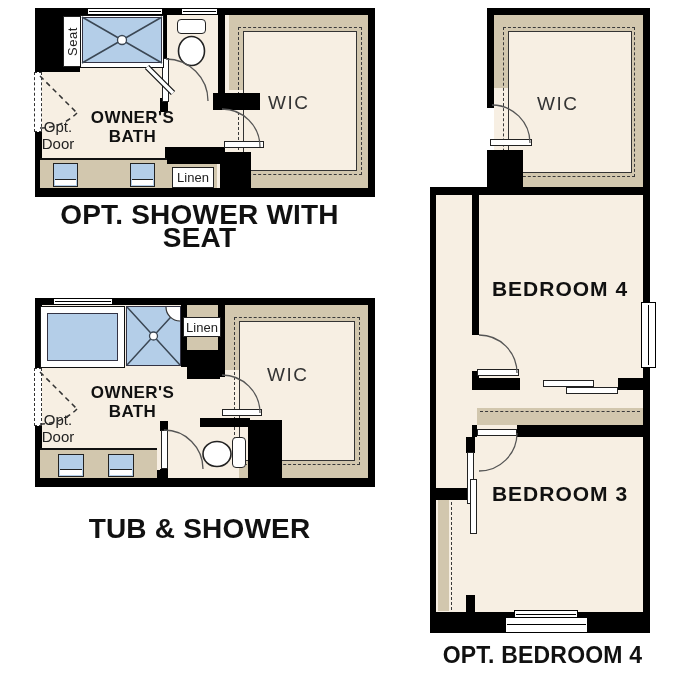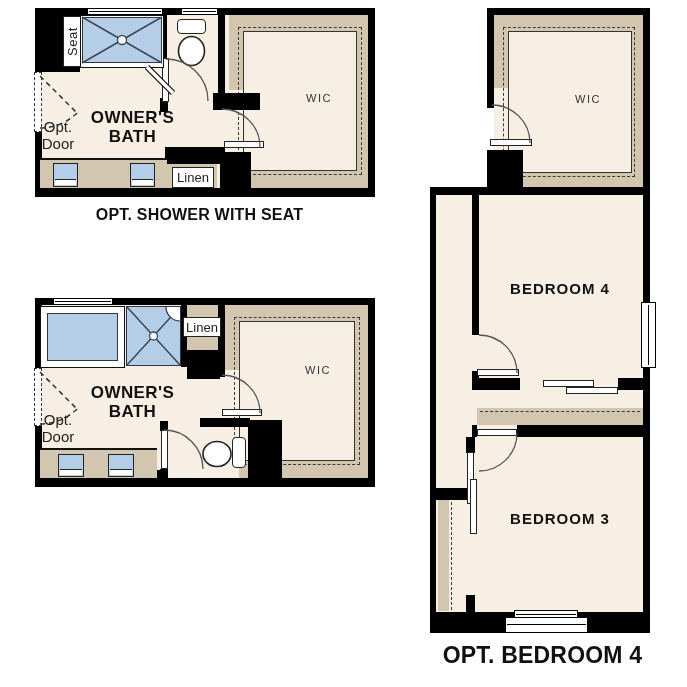--- a/index.html
+++ b/index.html
@@ -18,26 +18,26 @@
   .white-box{position:absolute;background:#fff;border:1.5px solid #111;box-sizing:border-box;}
   .tank{position:absolute;background:#fff;border:1.5px solid #222;border-radius:4px;box-sizing:border-box;}
   .sink{position:absolute;background:var(--fixture,#b4cee8);border:1px solid #222;box-sizing:border-box;}
   .sink::after{content:"";position:absolute;left:1px;right:1px;bottom:1px;height:5px;background:#fff;border-top:1px solid #222;}
   .optdoor{position:absolute;background:#fff;border:1.5px dashed #333;box-sizing:border-box;}
   .vanity{position:absolute;background:var(--shelf,#d2c7ae);border-top:2px solid #111;box-sizing:border-box;}
   .shelf-line{position:absolute;border-top:1.5px dashed #3a3a3a;}
   .dashed-v{position:absolute;width:0;border-left:1.5px dashed #3a3a3a;}
   .room-label{position:absolute;font-weight:bold;font-size:17px;line-height:19px;color:var(--text,#111);
               text-align:center;letter-spacing:.4px;}
-  .bed-label{font-size:15px;line-height:19px;letter-spacing:1px;}
-  .caption{position:absolute;font-weight:bold;font-size:16px;line-height:23px;color:var(--text,#111);
+  .bed-label{font-size:21px;line-height:19px;letter-spacing:1px;}
+  .caption{position:absolute;font-weight:bold;font-size:28px;line-height:23px;color:var(--text,#111);
            text-align:center;letter-spacing:.2px;}
   .caption-lg{font-size:23px;}
   .small{position:absolute;font-size:15px;line-height:17px;color:#222;text-align:center;}
-  .wic-label{position:absolute;font-size:11px;color:#333;letter-spacing:1.5px;text-align:right;}
+  .wic-label{position:absolute;font-size:19px;color:#333;letter-spacing:1.5px;text-align:left;}
   .linen-box{position:absolute;background:#fff;border:1px solid #222;font-size:13px;color:#222;
              display:flex;align-items:center;justify-content:center;box-sizing:border-box;}
   .seat{position:absolute;background:#fff;border:1px solid #222;display:flex;align-items:center;
         justify-content:center;box-sizing:border-box;}
   .seat span{transform:rotate(-90deg);font-size:13px;color:#222;letter-spacing:.5px;}
   svg#overlay{position:absolute;left:0;top:0;pointer-events:none;}
 </style>
 </head>
 <body>
 
@@ -136,20 +136,21 @@
       <span>OWNER'S</span><br>
       <span>BATH</span>
     </div>
     <div class="small" style="left:34px;top:411px;width:48px;">
       <span>Opt.</span><br>
       <span>Door</span>
     </div>
     <div class="wic-label" style="left:267px;top:364px;width:64px;">WIC</div>
     <div class="caption" style="left:27px;top:494px;width:345px;">
       <br>
+      <span>TUB &amp; SHOWER</span>
     </div>
   </section>
 
   <section>
 
     <div class="floor" style="left:436px;top:195px;width:36px;height:293px;"></div>
     <div class="floor" style="left:472px;top:195px;width:171px;height:195px;"></div>
     <div class="floor" style="left:472px;top:390px;width:171px;height:47px;"></div>
     <div class="floor" style="left:436px;top:437px;width:207px;height:175px;"></div>
 
@@ -186,21 +187,21 @@
     <div class="leaf" style="left:566px;top:387px;width:52px;height:7px;"></div>
     <div class="leaf" style="left:477px;top:429px;width:40px;height:7px;"></div>
     <div class="leaf" style="left:467px;top:452px;width:7px;height:52px;"></div>
     <div class="leaf" style="left:470px;top:479px;width:7px;height:55px;"></div>
     <div class="window window-v" style="left:641px;top:302px;width:15px;height:66px;"></div>
     <div class="window" style="left:514px;top:610px;width:64px;height:8px;"></div>
     <div class="window" style="left:505px;top:617px;width:83px;height:16px;"></div>
 
     <div class="wic-label" style="left:537px;top:93px;width:64px;">WIC</div>
     <div class="room-label bed-label" style="left:485px;top:279px;width:150px;">BEDROOM 4</div>
-    <div class="room-label bed-label" style="left:485px;top:509px;width:150px;">BEDROOM 3</div>
+    <div class="room-label bed-label" style="left:485px;top:484px;width:150px;">BEDROOM 3</div>
     <div class="caption caption-lg" style="left:425px;top:644px;width:235px;text-align:center;">OPT. BEDROOM 4</div>
   </section>
 
   <svg id="overlay" width="687" height="687" viewBox="0 0 687 687">
 
     <path d="M82,17 L162,63 M162,17 L82,63" stroke="#3b4754" stroke-width="1.5" fill="none"></path>
     <circle cx="122" cy="40" r="4.5" fill="#fff" stroke="#3b4754" stroke-width="1.3"></circle>
     <line x1="147" y1="67" x2="173" y2="93" stroke="#111" stroke-width="6"></line>
     <line x1="147" y1="67" x2="173" y2="93" stroke="#fff" stroke-width="3.5"></line>
     <ellipse cx="191.5" cy="51" rx="13" ry="14.5" fill="#fff" stroke="#222" stroke-width="1.6"></ellipse>

